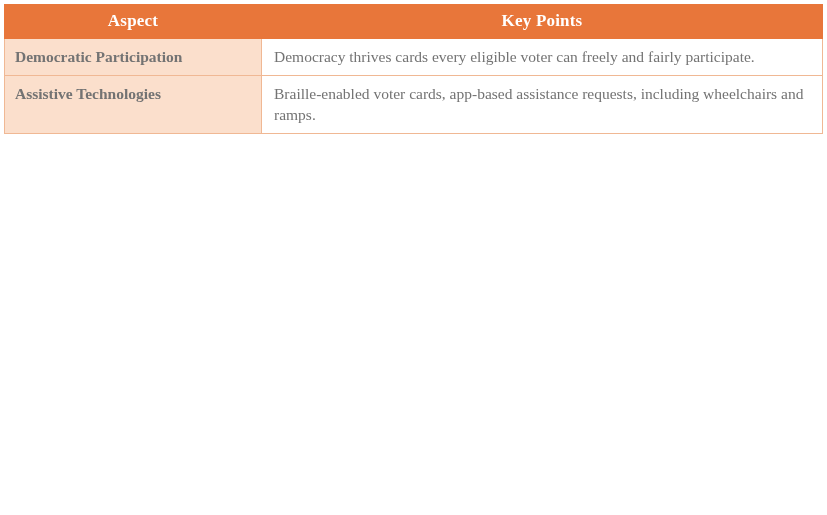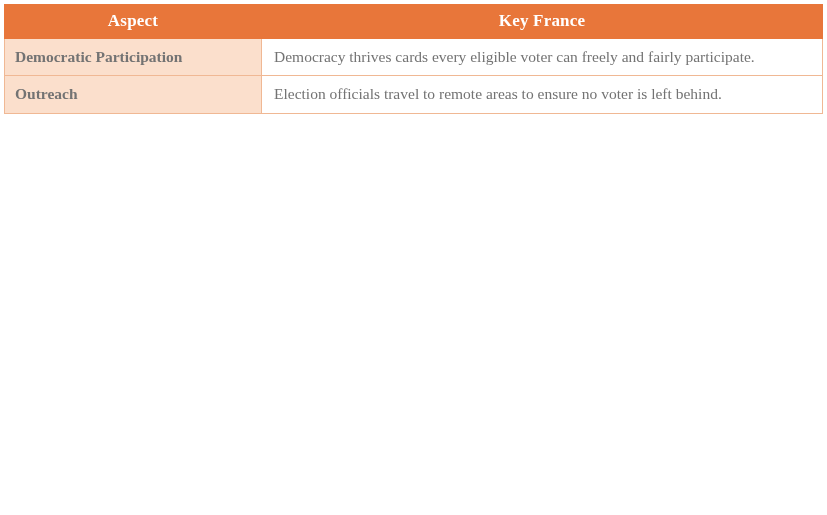--- a/index.html
+++ b/index.html
@@ -60,27 +60,27 @@
 
 <div class="table-wrap">
   <table class="aspect-table">
     <colgroup>
       <col class="col-aspect">
       <col class="col-points">
     </colgroup>
     <thead>
       <tr>
         <th>Aspect</th>
-        <th>Key France</th>
+        <th>Key Points</th>
       </tr>
     </thead>
     <tbody>
       <tr>
         <td class="aspect-cell">Democratic Participation</td>
         <td class="points-cell">Democracy thrives cards every eligible voter can freely and fairly participate.</td>
       </tr>
       <tr>
-        <td class="aspect-cell">Outreach</td>
-        <td class="points-cell">Election officials travel to remote areas to ensure no voter is left behind.</td>
+        <td class="aspect-cell">Assistive Technologies</td>
+        <td class="points-cell">Braille-enabled voter cards, app-based assistance requests, including wheelchairs and ramps.</td>
       </tr>
     </tbody>
   </table>
 </div>
 
 </body></html>

